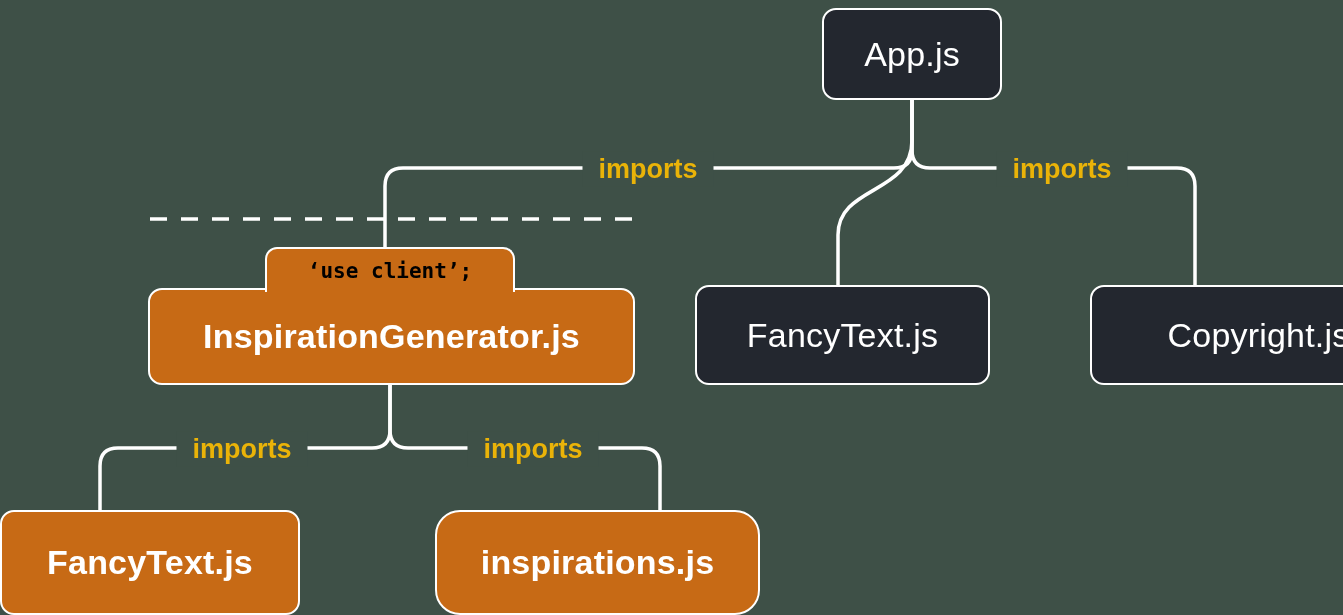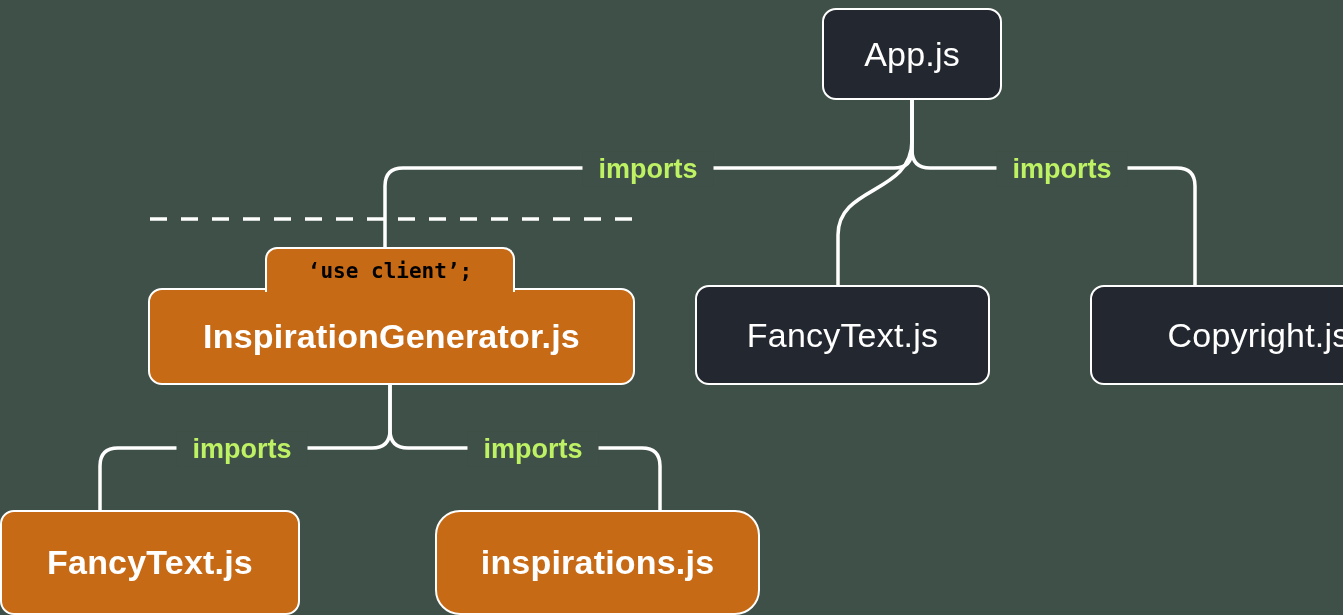--- a/index.html
+++ b/index.html
@@ -58,21 +58,21 @@
     font-family: "DejaVu Sans Mono", monospace;
     font-size: 21px;
     font-weight: bold;
     z-index: 3;
   }
 
   .edge-label {
     position: absolute;
     transform: translate(-50%, -50%);
     background: #3e5047;
-    color: #bef264;
+    color: #eab308;
     font-size: 27px;
     font-weight: 600;
     padding: 2px 16px;
     z-index: 2;
     white-space: nowrap;
   }
   #label-app-inspiration   { left: 648px;  top: 169px; }
   #label-app-copyright     { left: 1062px; top: 169px; }
   #label-insp-fancytext    { left: 242px;  top: 449px; }
   #label-insp-inspirations { left: 533px;  top: 449px; }

